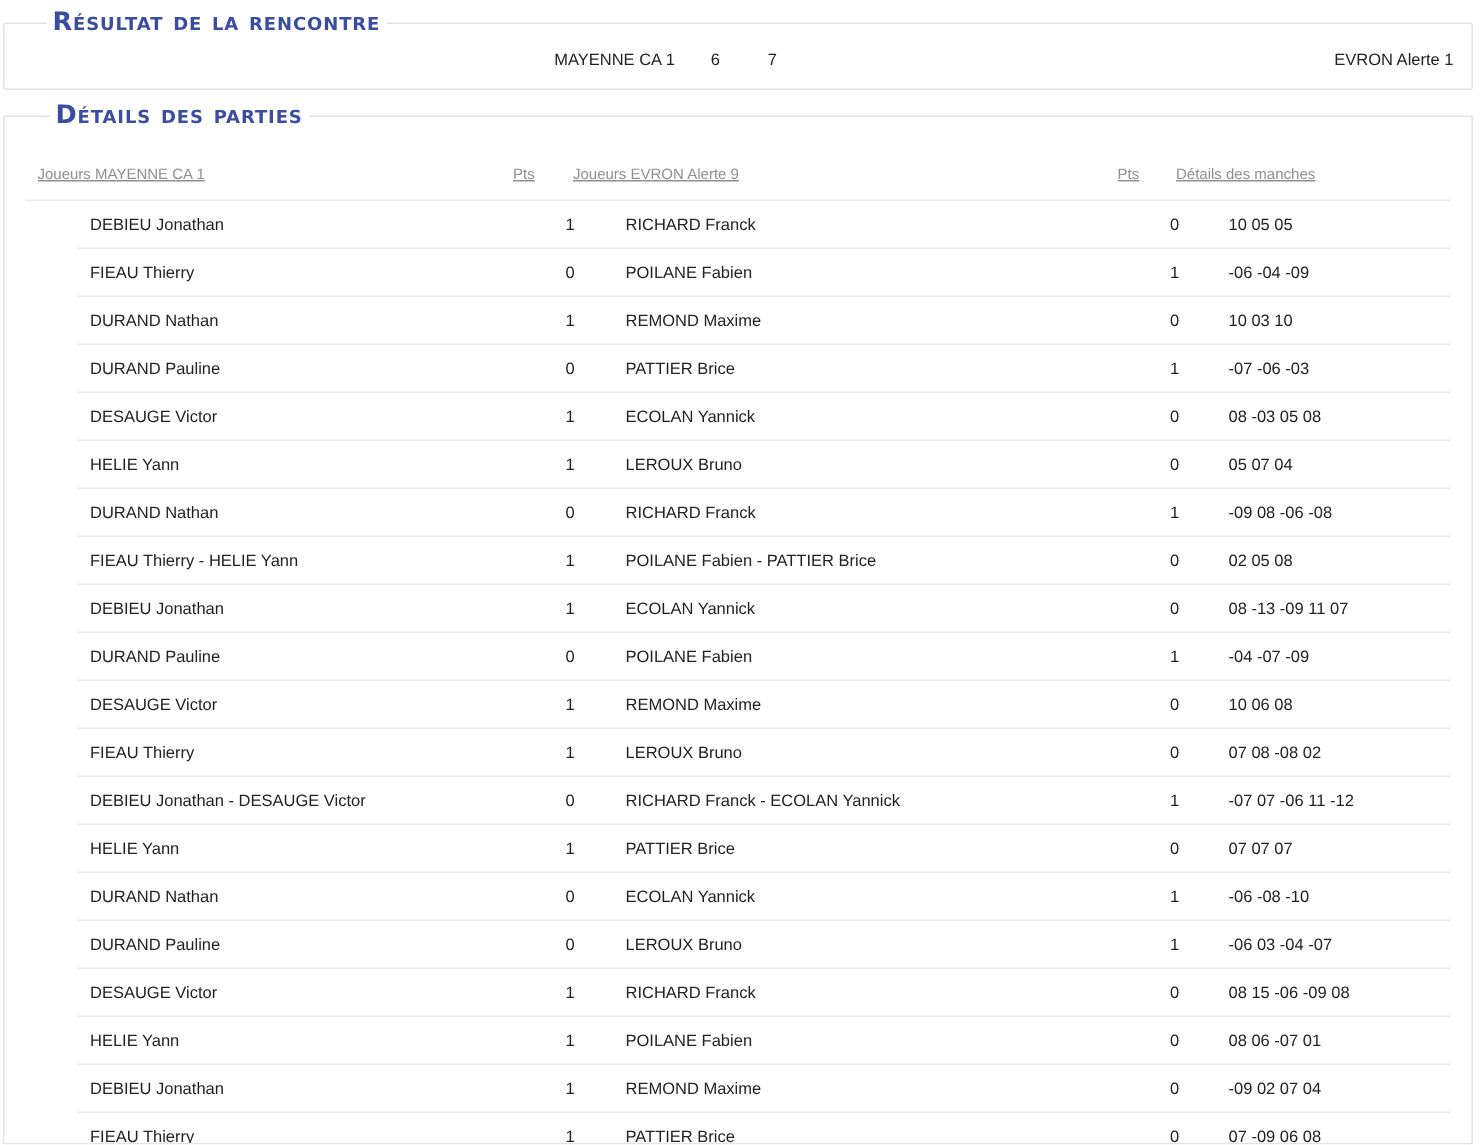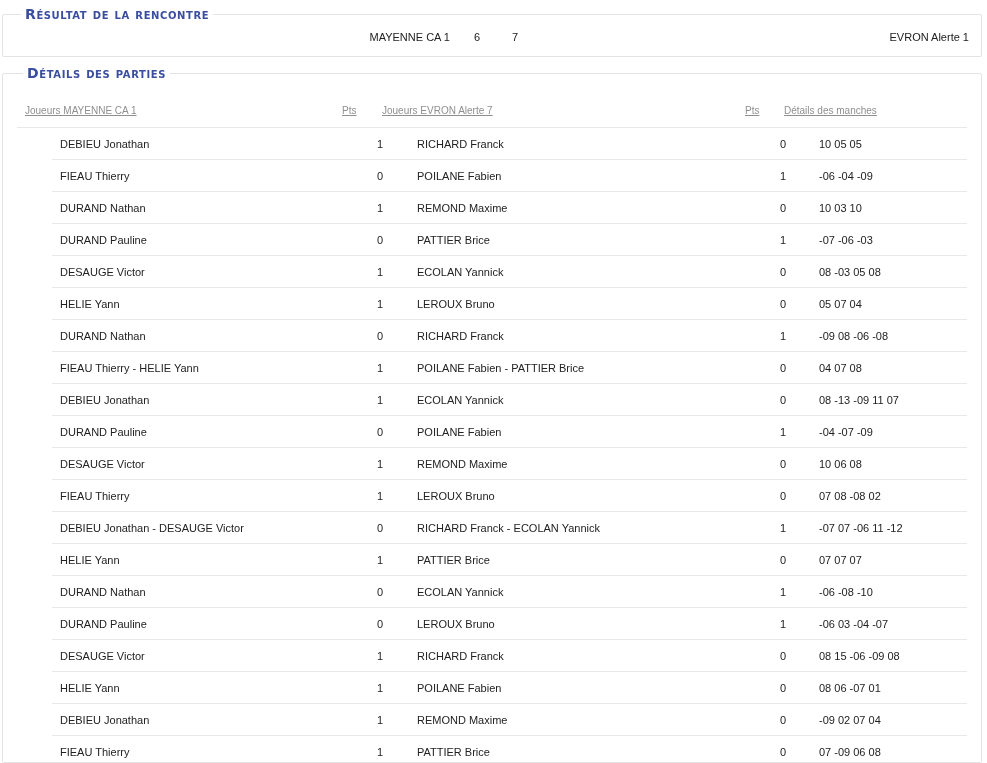--- a/index.html
+++ b/index.html
@@ -16,27 +16,27 @@
     display: flex;
     flex-direction: column;
   }
   fieldset {
     border: 1px solid #e3e3e3;
     border-radius: 2px;
     background: #fff;
   }
   legend {
     font-family: "DejaVu Sans", sans-serif;
-    font-size: 14px;
+    font-size: 17px;
     font-weight: bold;
     font-variant: small-caps;
     letter-spacing: 0.6px;
     color: #3a4d9f;
     padding: 0 4px;
-    margin-left: 6px;
+    margin-left: 16px;
     line-height: 1;
   }
   
   .result-box {
     margin-top: 4px;
     padding: 10px 12px 13px 12px;
     flex: 0 0 auto;
   }
   .result-row {
     display: grid;
@@ -92,21 +92,21 @@
       <div class="score-away cell">7</div>
       <div class="team-away cell">EVRON Alerte 1</div>
     </div>
   </fieldset>
 
   <fieldset class="details-box">
     <legend>Détails des parties</legend>
     <div class="thead">
       <div class="cell">Joueurs MAYENNE CA 1</div>
       <div class="cell">Pts</div>
-      <div class="cell">Joueurs EVRON Alerte 7</div>
+      <div class="cell">Joueurs EVRON Alerte 9</div>
       <div class="cell">Pts</div>
       <div class="cell">Détails des manches</div>
     </div>
     <div>
         <div class="trow">
           <div class="cell">DEBIEU Jonathan</div>
           <div class="cell">1</div>
           <div class="cell">RICHARD Franck</div>
           <div class="cell">0</div>
           <div class="cell">10 05 05</div>
@@ -151,21 +151,21 @@
           <div class="cell">0</div>
           <div class="cell">RICHARD Franck</div>
           <div class="cell">1</div>
           <div class="cell">-09 08 -06 -08</div>
         </div>
         <div class="trow">
           <div class="cell">FIEAU Thierry - HELIE Yann</div>
           <div class="cell">1</div>
           <div class="cell">POILANE Fabien - PATTIER Brice</div>
           <div class="cell">0</div>
-          <div class="cell">04 07 08</div>
+          <div class="cell">02 05 08</div>
         </div>
         <div class="trow">
           <div class="cell">DEBIEU Jonathan</div>
           <div class="cell">1</div>
           <div class="cell">ECOLAN Yannick</div>
           <div class="cell">0</div>
           <div class="cell">08 -13 -09 11 07</div>
         </div>
         <div class="trow">
           <div class="cell">DURAND Pauline</div>

